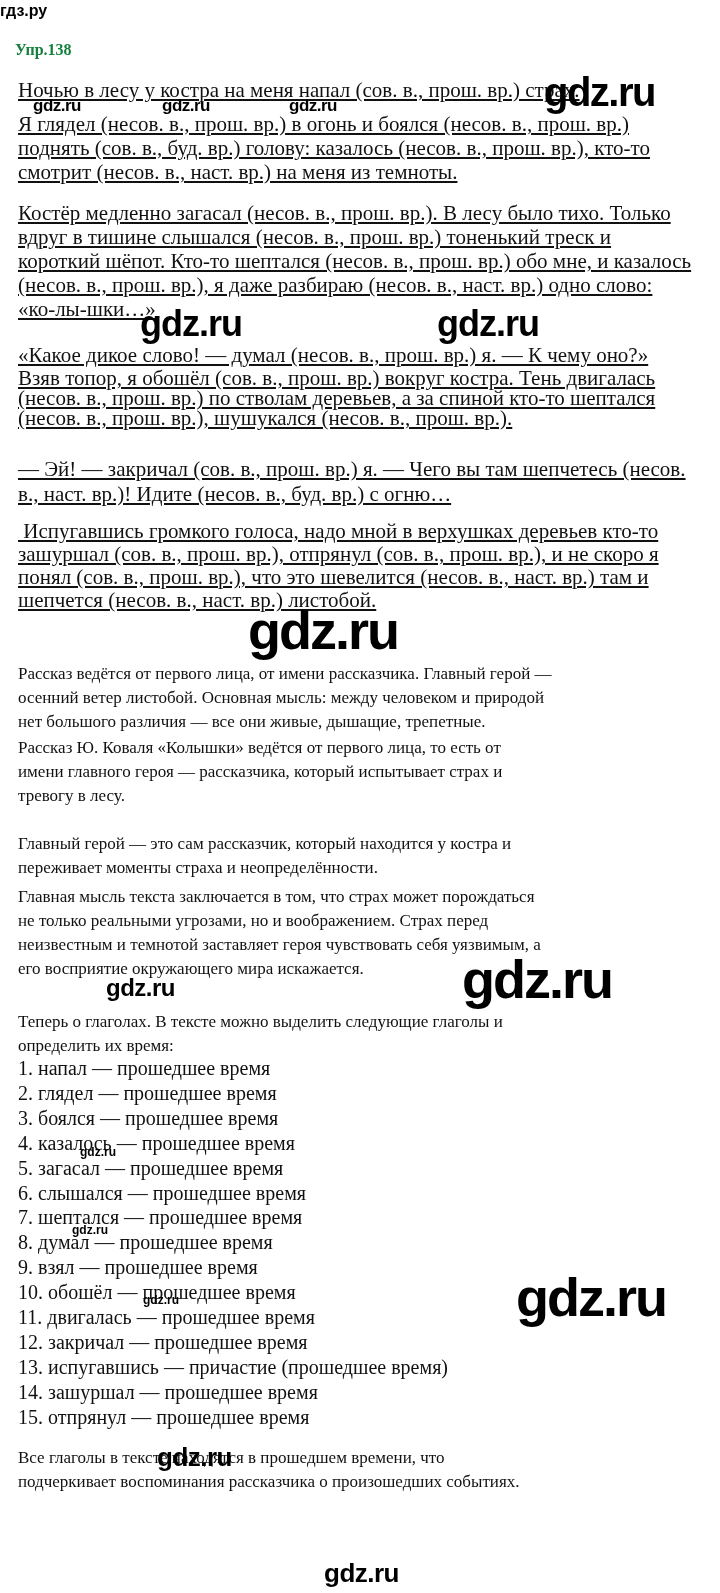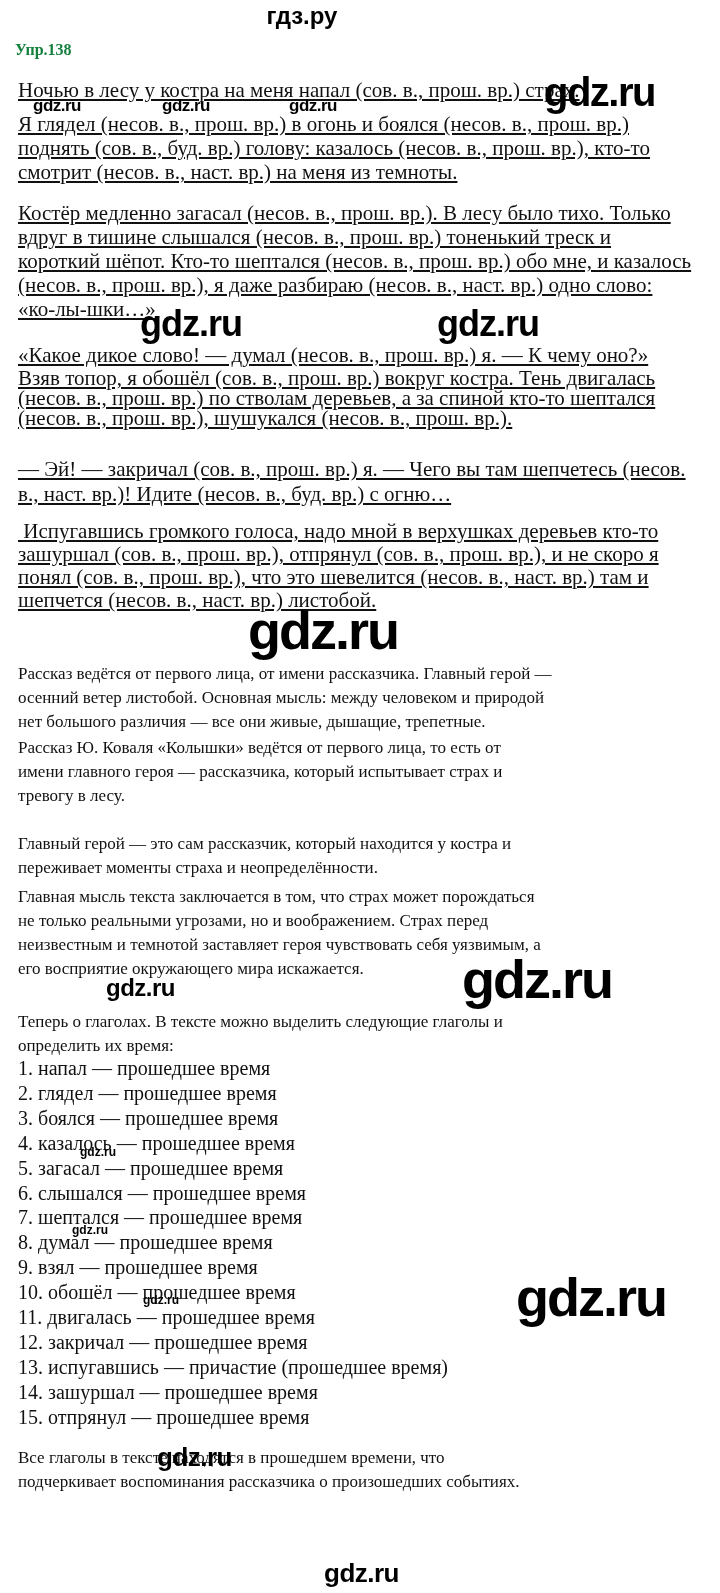--- a/index.html
+++ b/index.html
@@ -1,19 +1,19 @@
 <!DOCTYPE html>
 <html><head>
 <meta charset="utf-8">
 <style>
   html,body{margin:0;padding:0;background:#ffffff;}
   #page{position:relative;width:720px;height:1593px;background:#ffffff;overflow:hidden;
         font-family:"Liberation Serif", serif;color:#111;}
-  .hdr{position:absolute;top:2px;left:0;width:604px;text-align:center;
-       font-family:"Liberation Sans", sans-serif;font-weight:bold;font-size:24px;color:#000;}
+  .hdr{position:absolute;top:2px;left:0;width:604px;
+       font-family:"Liberation Sans", sans-serif;font-weight:bold;font-size:16px;color:#000;}
   .exnum{position:absolute;top:41px;left:15px;font-weight:bold;font-size:16px;color:#15803d;}
   .para{position:absolute;left:18px;right:22px;white-space:pre-line;}
   .txt-ex{font-size:21px;line-height:24px;text-decoration:underline;}
   .txt-ans{font-size:17px;line-height:24px;}
   .vlist{position:absolute;left:18px;top:1056px;font-size:20px;line-height:24.9px;}
   .vitem{white-space:nowrap;}
   .wm{position:absolute;font-family:Liberation Sans, sans-serif;font-weight:bold;
       color:#000;line-height:1;letter-spacing:-0.5px;white-space:nowrap;}
   .wm-xl{font-size:54px;letter-spacing:-2px;}
   .wm-lg{font-size:40px;letter-spacing:-1.5px;}

